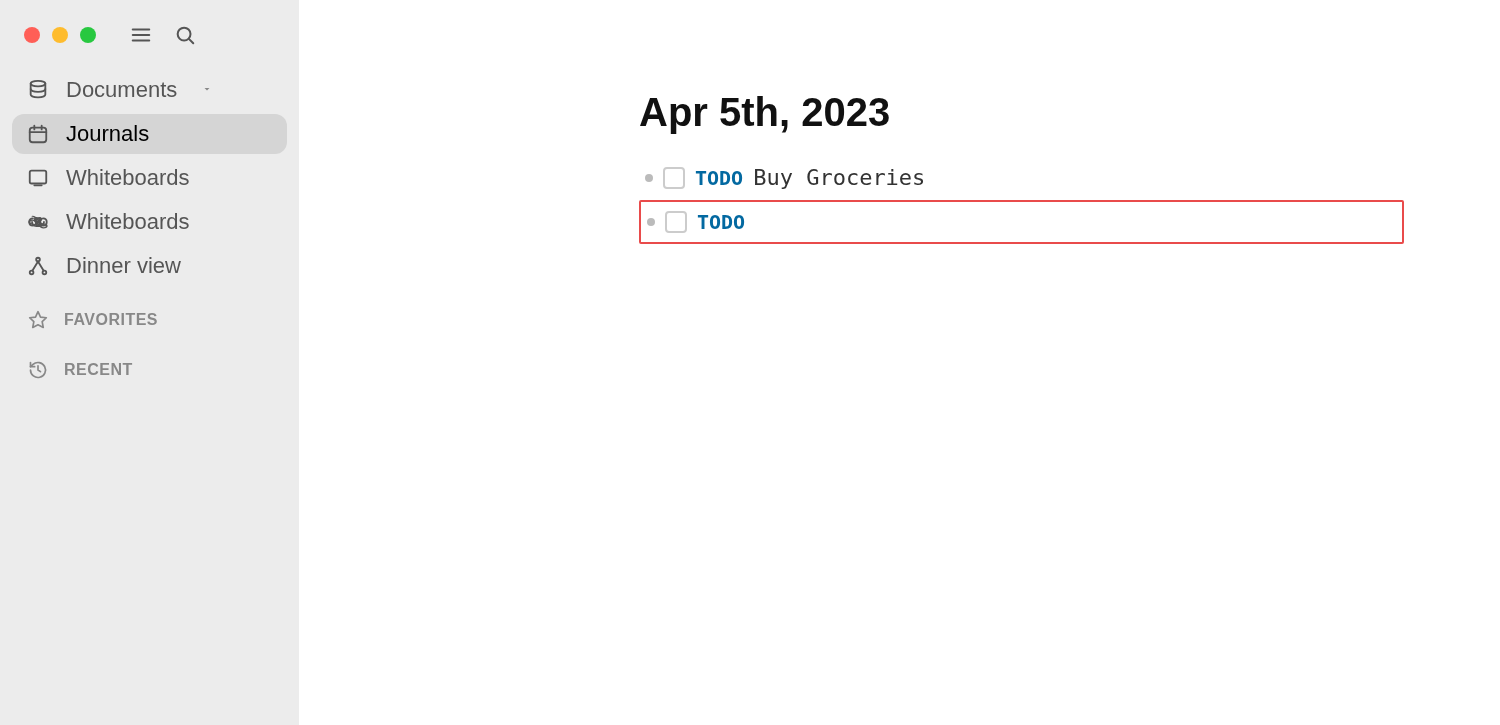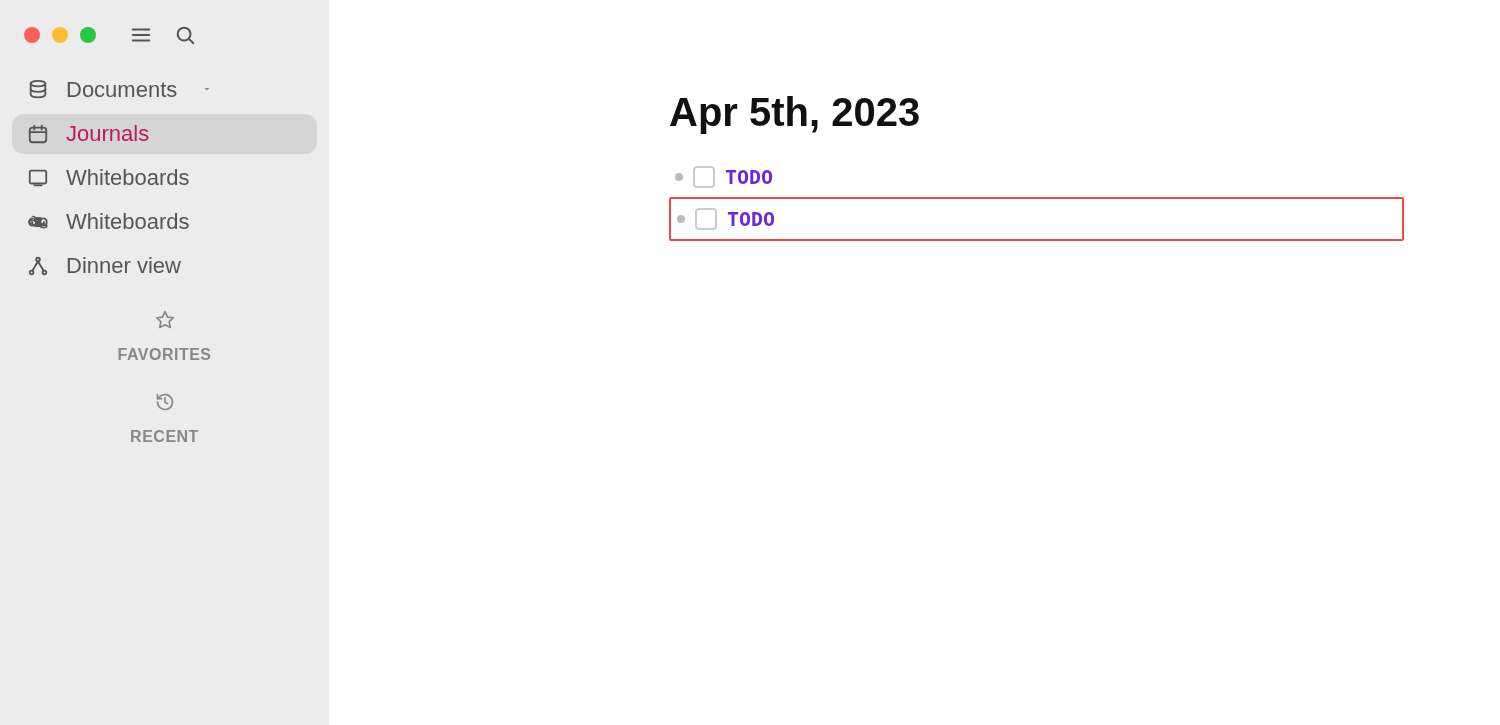--- a/index.html
+++ b/index.html
@@ -5,21 +5,21 @@
     * { margin: 0; padding: 0; box-sizing: border-box; }
     body {
       font-family: -apple-system, BlinkMacSystemFont, "Segoe UI", Helvetica, Arial, sans-serif;
       display: flex;
       width: 1500px;
       height: 725px;
       background: #fff;
       overflow: hidden;
     }
     .sidebar {
-      width: 329px;
+      width: 299px;
       background: #ececec;
       padding: 16px 12px;
       display: flex;
       flex-direction: column;
     }
     .window-controls {
       display: flex;
       gap: 12px;
       align-items: center;
       padding: 8px 12px 24px 12px;
@@ -51,21 +51,21 @@
       padding: 8px 14px;
       border-radius: 10px;
       cursor: pointer;
       color: #555;
       font-size: 22px;
       line-height: 1;
       margin-bottom: 4px;
     }
     .nav-item.active {
       background: #d5d5d5;
-      color: #be185d;
+      color: #000000;
       border-radius: 12px;
     }
     .nav-icon {
       width: 24px;
       height: 24px;
       display: flex;
       align-items: center;
       justify-content: center;
       flex-shrink: 0;
     }
@@ -76,21 +76,20 @@
     }
     .section-header {
       display: flex;
       align-items: center;
       gap: 14px;
       padding: 18px 14px 8px 14px;
       color: #888;
       font-size: 16px;
       font-weight: 600;
       letter-spacing: 0.5px;
-      flex-direction: column;
     }
     .main {
       flex: 1;
       padding: 90px 96px;
     }
     .page-title {
       font-size: 40px;
       font-weight: 800;
       color: #111;
       margin-bottom: 22px;
@@ -123,21 +122,21 @@
       height: 22px;
       border: 2px solid #ccc;
       border-radius: 4px;
       background: #fff;
       flex-shrink: 0;
       cursor: pointer;
     }
     .todo-tag {
       font-family: ui-monospace, "SF Mono", Menlo, Consolas, monospace;
       font-weight: 700;
-      color: #6d28d9;
+      color: #0369a1;
       font-size: 20px;
       text-align: right;
     }
     .task-text {
       font-family: ui-monospace, "SF Mono", Menlo, Consolas, monospace;
       color: #333;
       font-size: 22px;
     }
   </style>
 </head>
@@ -252,20 +251,21 @@
 </aside>
 
 <main class="main">
   <div class="content-wrap" style="margin-left:240px">
     <h1 class="page-title">Apr 5th, 2023</h1>
 
     <div class="task-row">
       <span class="bullet"></span>
       <span class="checkbox"></span>
       <span class="todo-tag">TODO</span>
+      <span class="task-text">Buy Groceries</span>
     </div>
 
     <div class="task-row highlighted">
       <span class="bullet"></span>
       <span class="checkbox"></span>
       <span class="todo-tag">TODO</span>
     </div>
   </div>
 </main>
 

